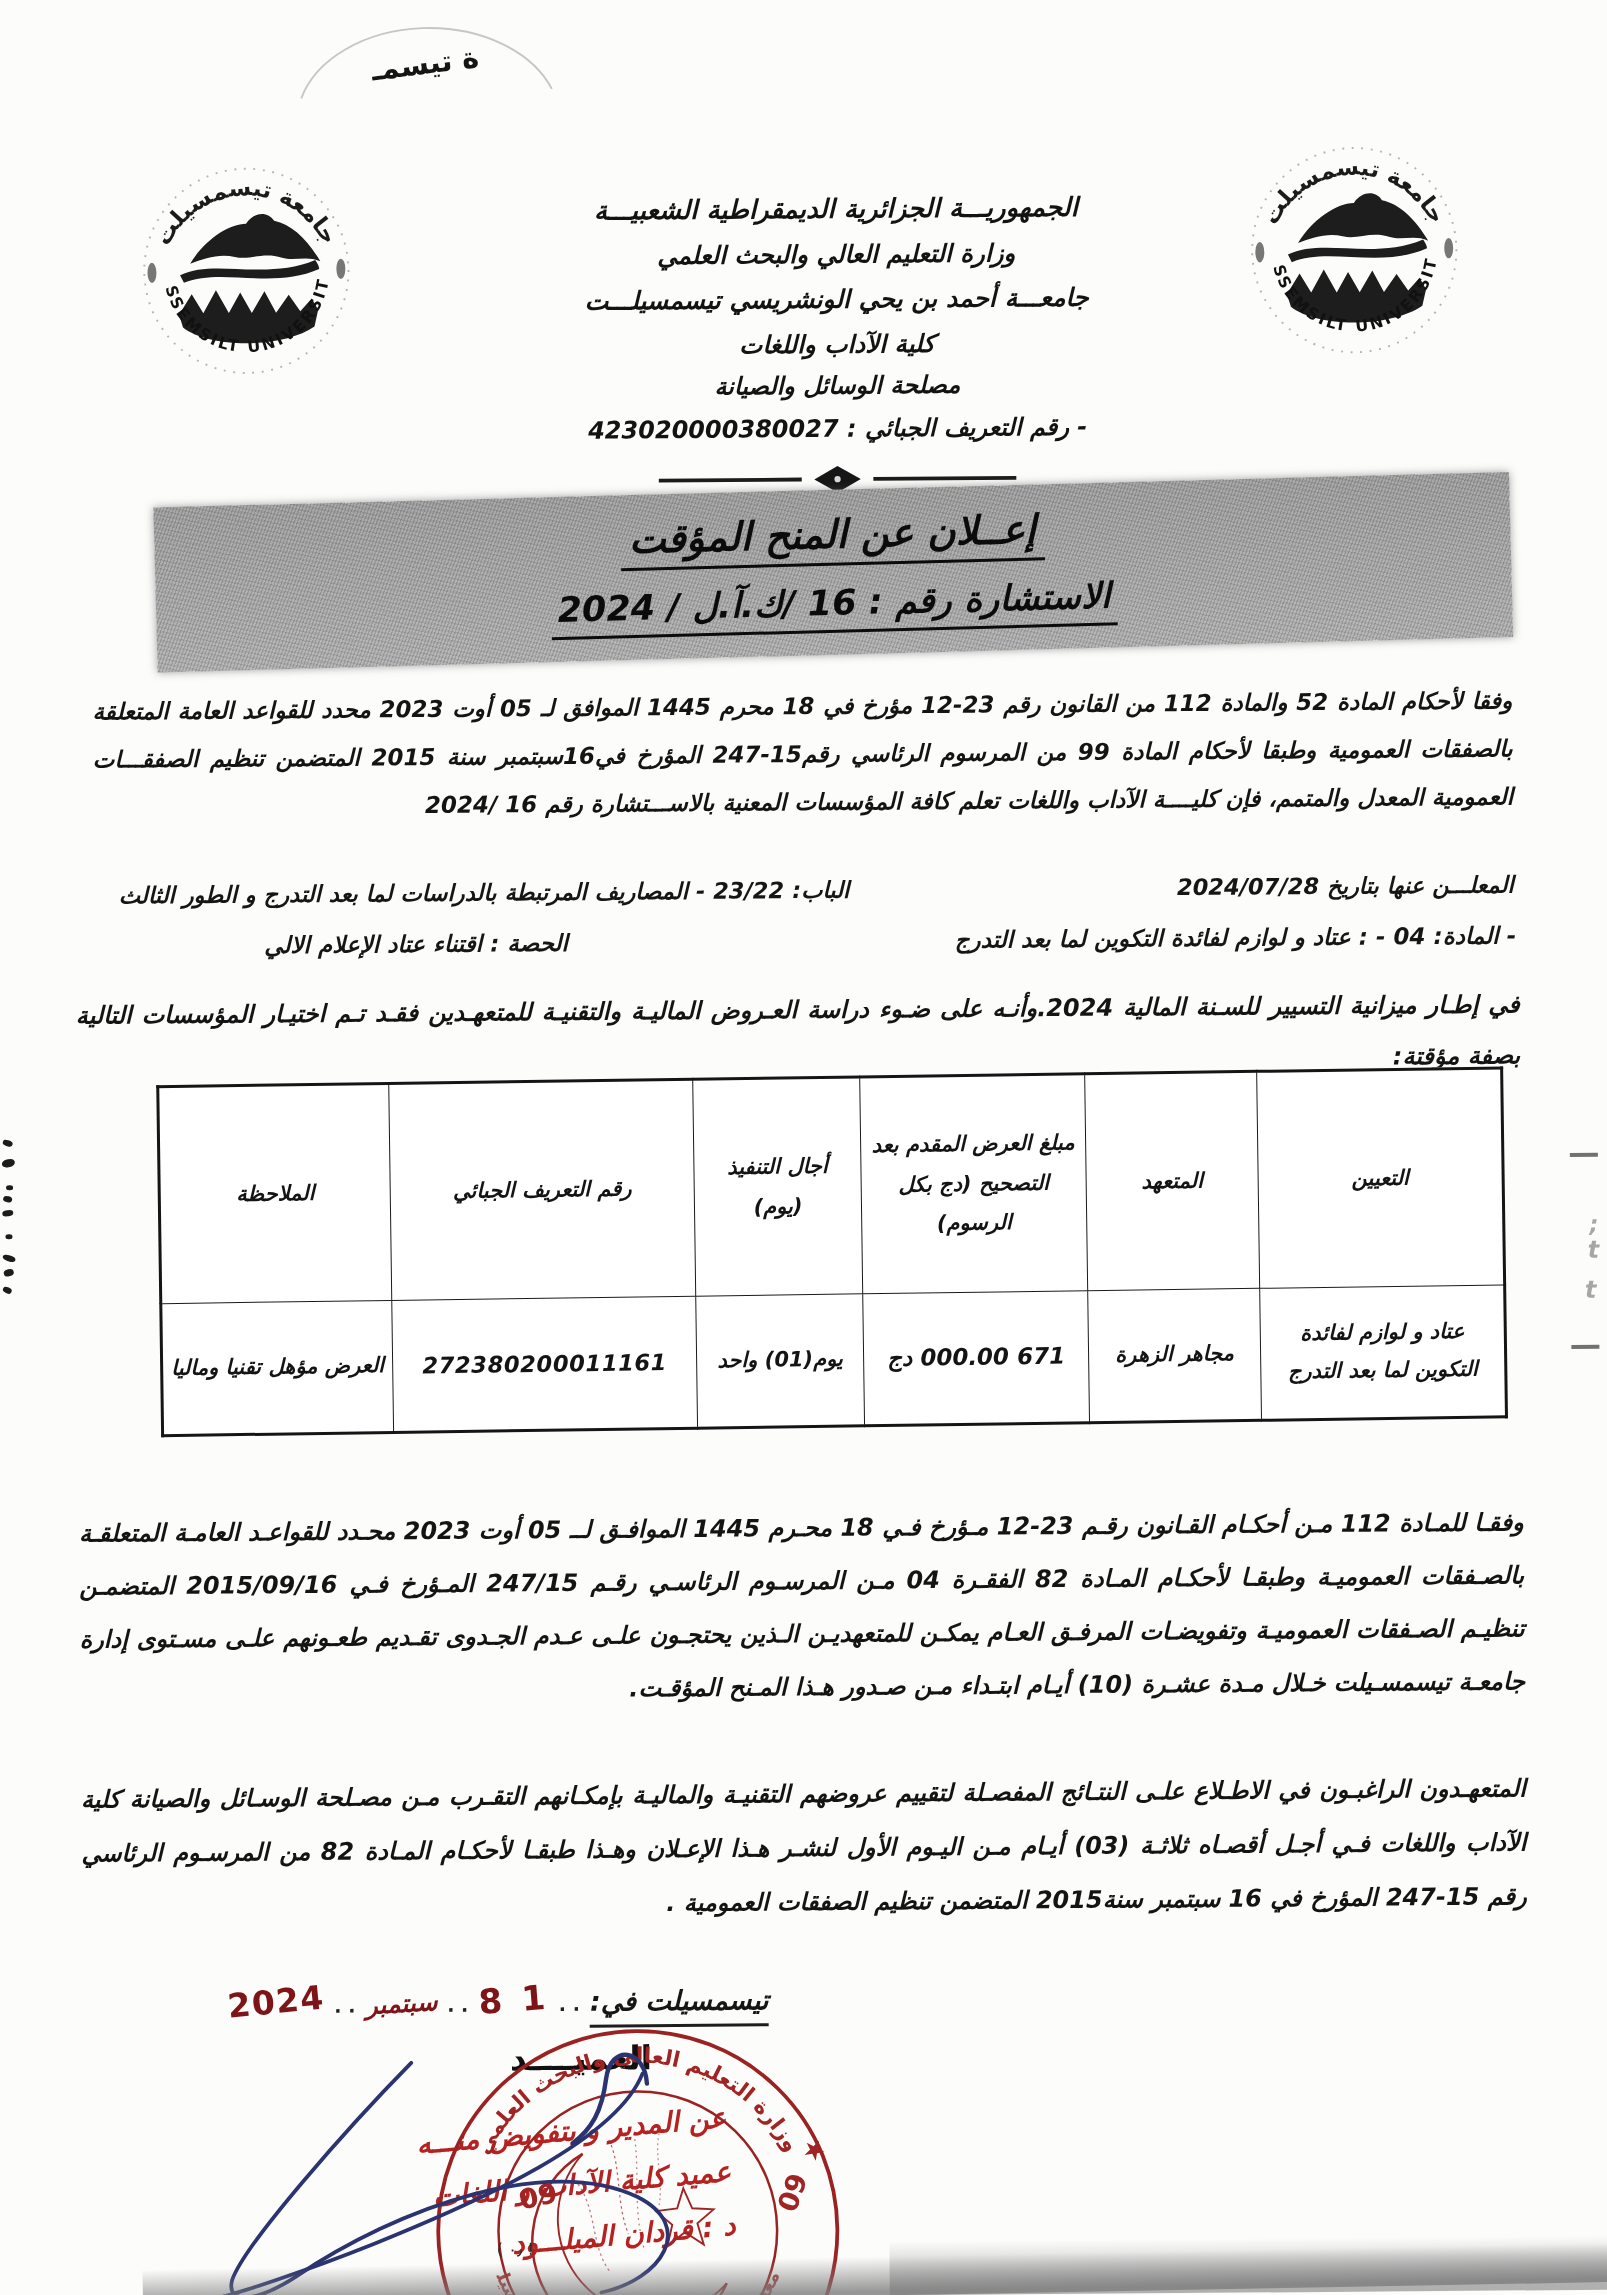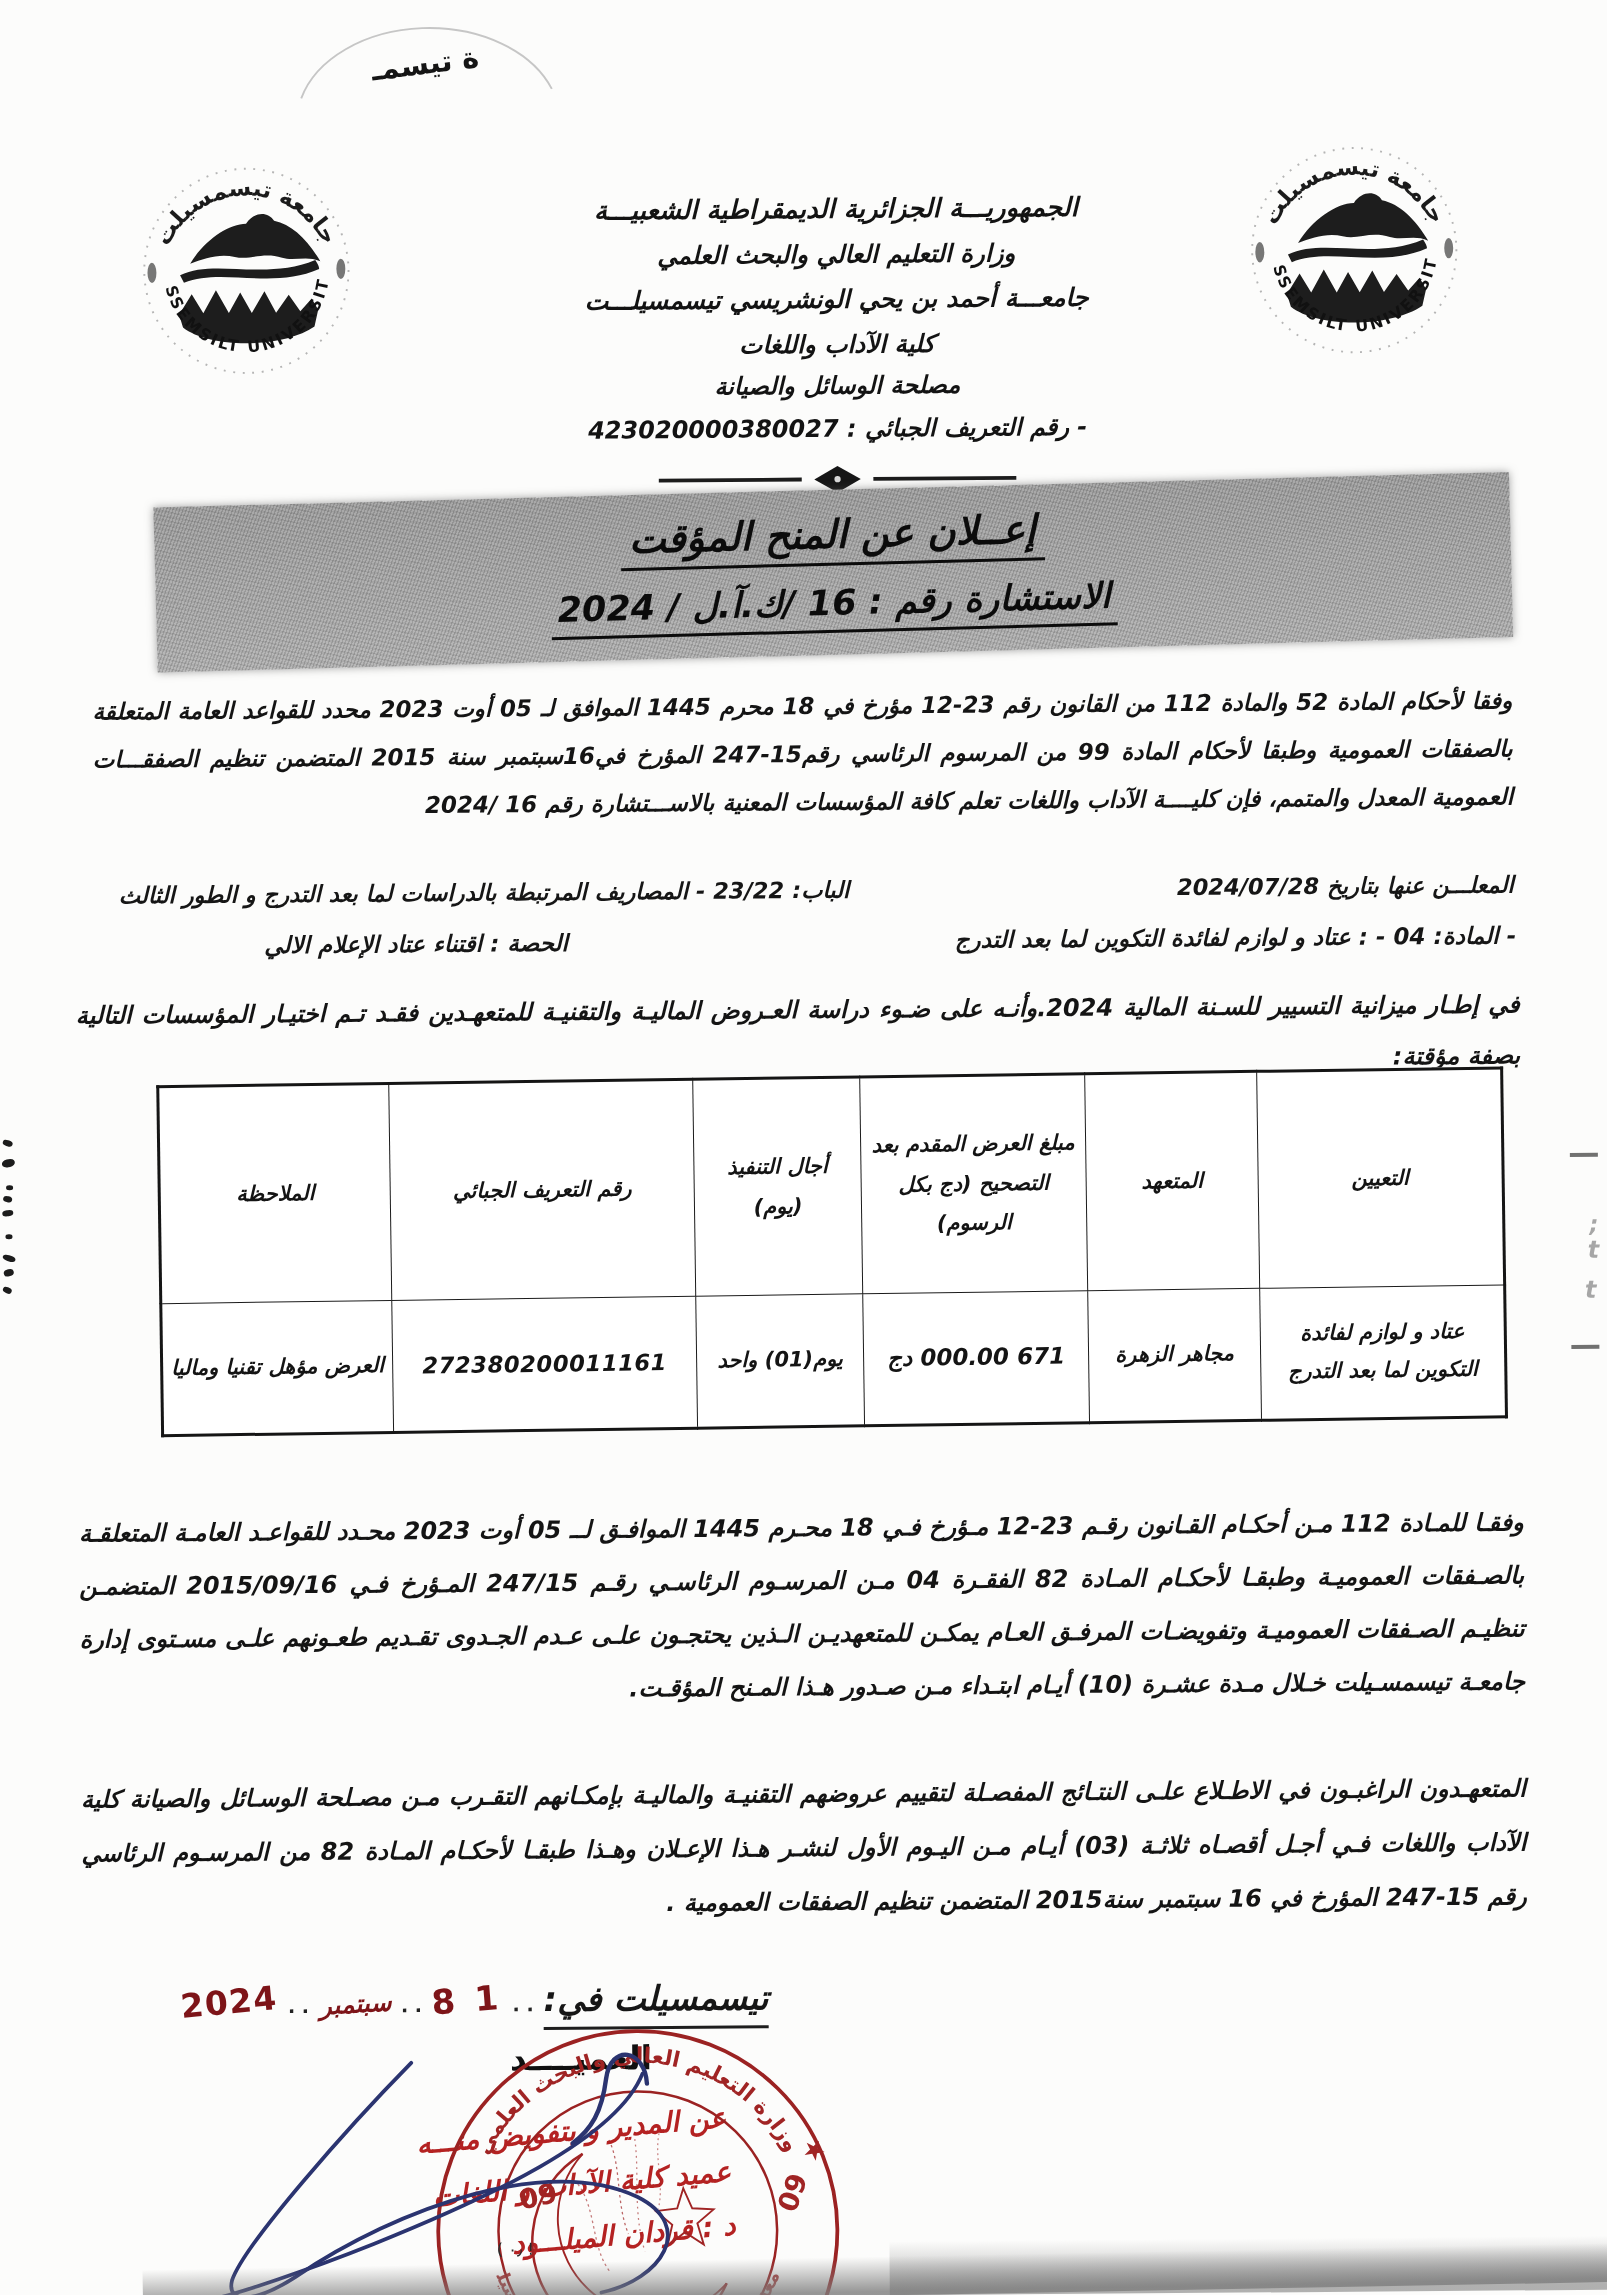--- a/index.html
+++ b/index.html
@@ -155,21 +155,21 @@
       <td class="tdv">العرض مؤهل تقنيا وماليا</td>
     </tr>
   </tbody>
       </table>
 
   <div class="abs ar para" style="left:74px;top:1502px;width:1445px;font-size:24px;line-height:53px;">وفقـا للمـادة 112 مـن أحكـام القـانون رقـم 23-12 مـؤرخ فـي 18 محـرم 1445 الموافـق لــ 05 أوت 2023 محـدد للقواعـد العامـة المتعلقـة بالصـفقات العموميـة وطبقـا لأحكـام المـادة 82 الفقـرة 04 مـن المرسـوم الرئاسـي رقـم 247/15 المـؤرخ فـي 2015/09/16 المتضمـن تنظيـم الصـفقات العموميـة وتفويضـات المرفـق العـام يمكـن للمتعهديـن الـذين يحتجـون علـى عـدم الجـدوى تقـديم طعـونهم علـى مسـتوى إدارة جامعـة تيسمسـيلت خـلال مـدة عشـرة (10) أيـام ابتـداء مـن صـدور هـذا المـنح المؤقـت.</div>
 
   <div class="abs ar para" style="left:74px;top:1767px;width:1445px;font-size:24px;line-height:54px;">المتعهـدون الراغبـون في الاطـلاع علـى النتـائج المفصـلة لتقييم عروضهم التقنيـة والماليـة بإمكـانهم التقـرب مـن مصـلحة الوسـائل والصيانة كلية الآداب واللغات فـي أجـل أقصـاه ثلاثـة (03) أيـام مـن اليـوم الأول لنشـر هـذا الإعـلان وهـذا طبقـا لأحكـام المـادة 82 من المرسـوم الرئاسي رقم 15-247 المؤرخ في 16 سبتمبر سنة2015 المتضمن تنظيم الصفقات العمومية .</div>
 
   <div class="abs" style="left:157px;top:1977px;width:603px;display:flex;direction:rtl;align-items:baseline;gap:10px;">
-    <span class="b i" style="font-size:34px;border-bottom:3.1px solid #1e1e1e;padding-bottom:7.5px;">تيسمسيلت في:</span>
+    <span class="b i" style="font-size:27px;border-bottom:3.1px solid #1e1e1e;padding-bottom:7.5px;">تيسمسيلت في:</span>
     <span class="b" style="font-size:19px;color:#222;">. .</span>
     <span class="b red-hand" style="font-size:34px;transform:rotate(-4deg);letter-spacing:3.8px;">1 8</span>
     <span class="b" style="font-size:19px;color:#222;">. .</span>
     <span class="b i red-hand" style="font-size:25px;transform:rotate(-3deg);">سبتمبر</span>
     <span class="b" style="font-size:19px;color:#222;">. .</span>
     <span class="b red-hand" style="font-size:33px;transform:rotate(-5deg);letter-spacing:1.3px;">2024</span>
   </div>
 
   <div class="abs ar b" style="left:440px;top:2037px;width:264px;text-align:center;font-size:33px;letter-spacing:1.3px;color:#101010;">العميــــد</div>
 

